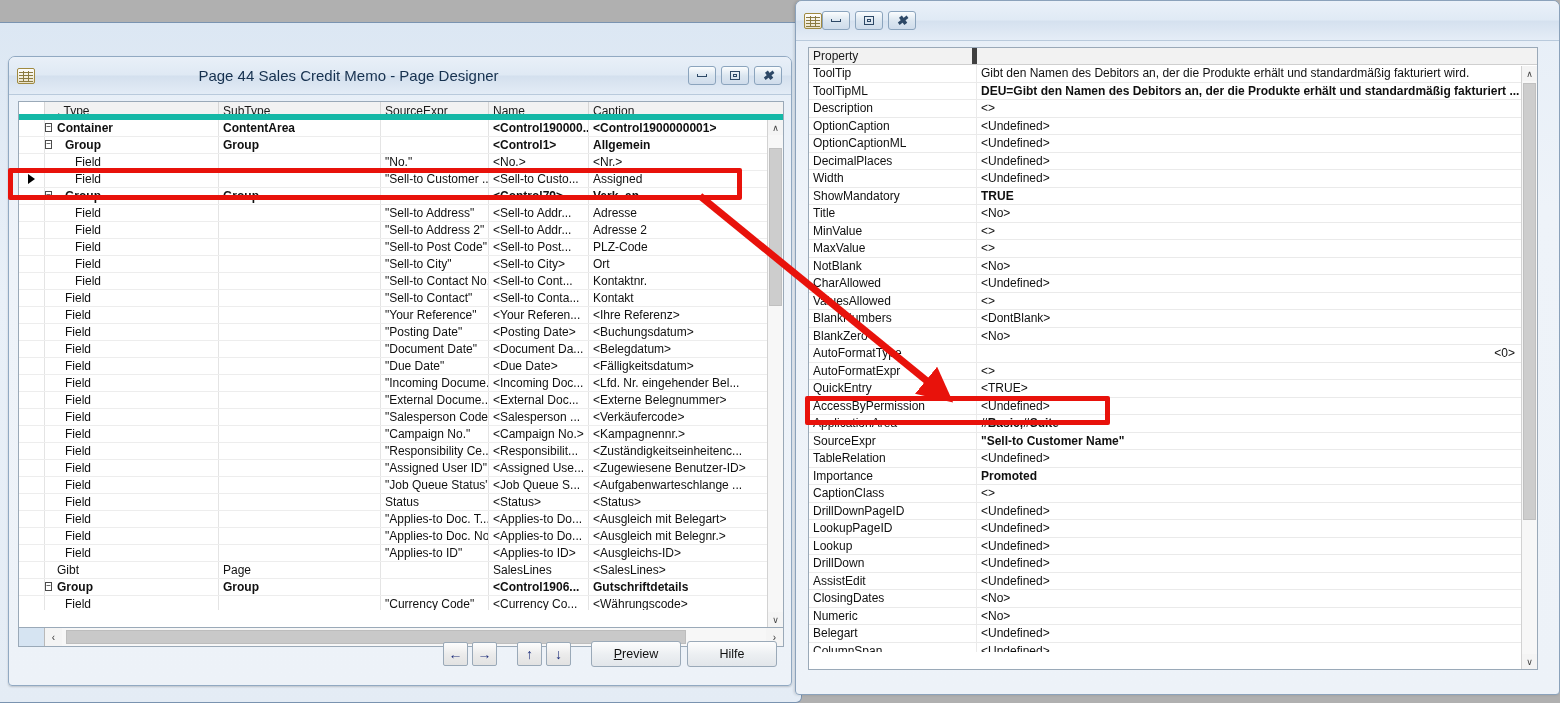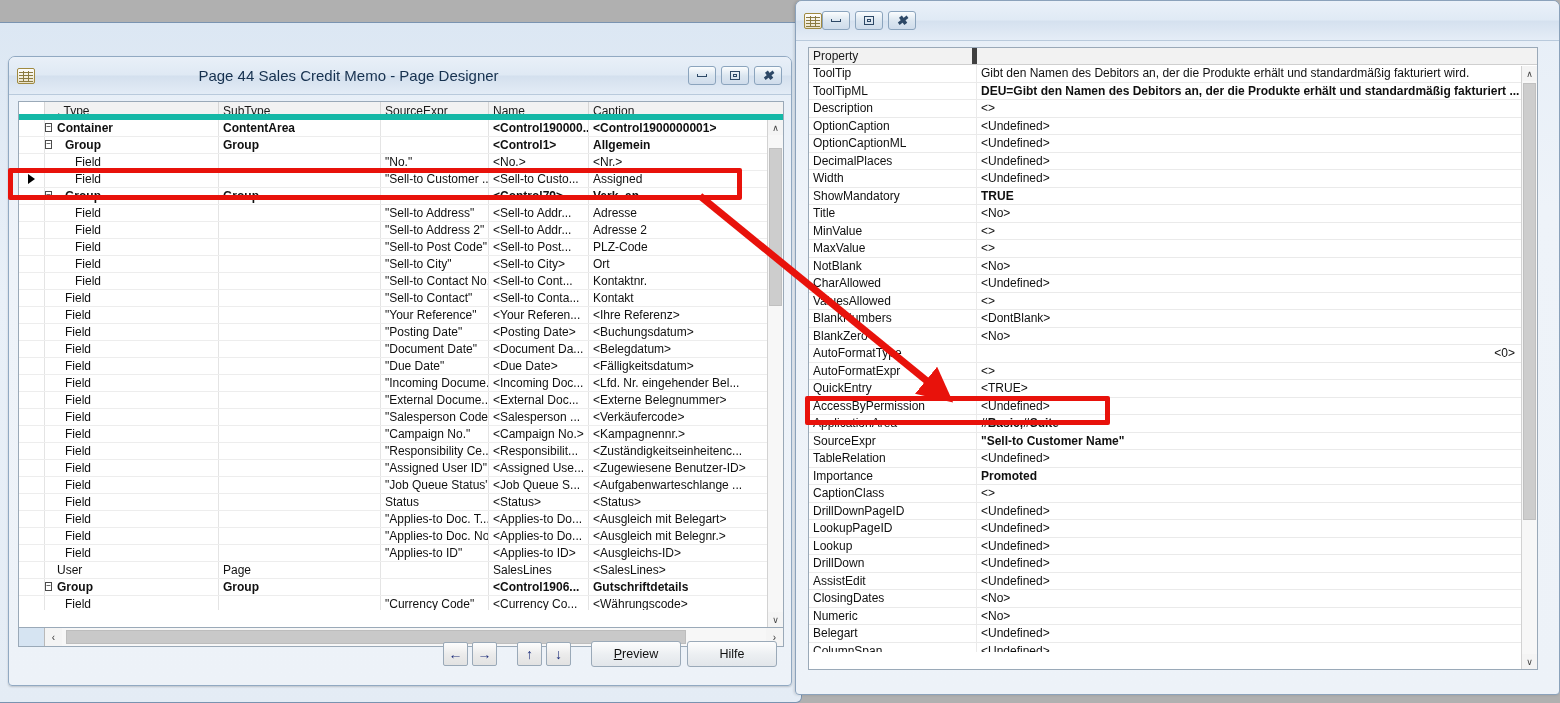--- a/index.html
+++ b/index.html
@@ -471,21 +471,21 @@
                 <div class="cell c-exp"></div>
                 <div class="cell c-type ind1">Field</div>
                 <div class="cell c-sub"></div>
                 <div class="cell c-src">"Applies-to ID"</div>
                 <div class="cell c-name">&lt;Applies-to ID&gt;</div>
                 <div class="cell c-cap">&lt;Ausgleichs-ID&gt;</div>
               </div>
               <div class="grid-row">
                 <div class="cell c-sel"></div>
                 <div class="cell c-exp"></div>
-                <div class="cell c-type">User</div>
+                <div class="cell c-type">Gibt</div>
                 <div class="cell c-sub">Page</div>
                 <div class="cell c-src"></div>
                 <div class="cell c-name">SalesLines</div>
                 <div class="cell c-cap">&lt;SalesLines&gt;</div>
               </div>
               <div class="grid-row bold">
                 <div class="cell c-sel"></div>
                 <div class="cell c-exp">
                   <span class="exp-mark"></span>
                 </div>

